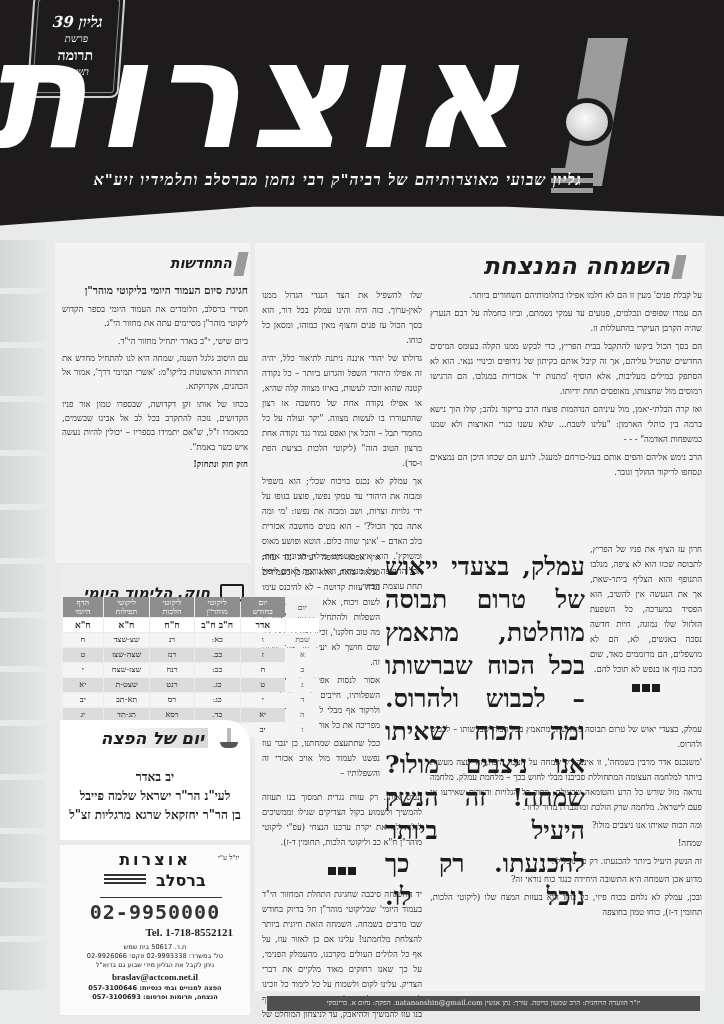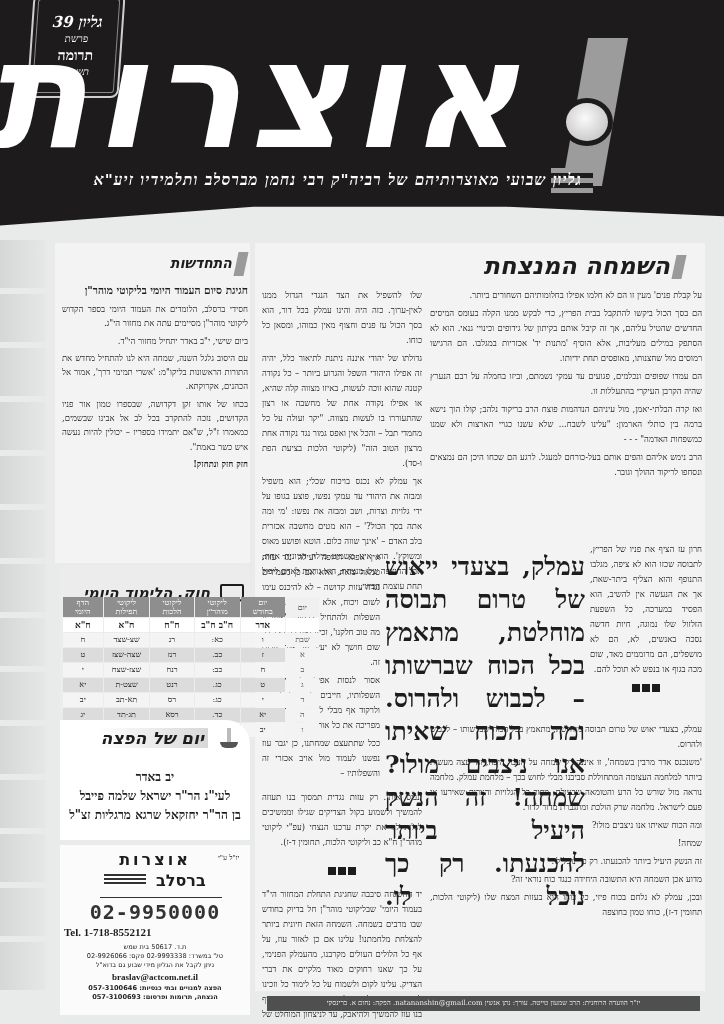--- a/index.html
+++ b/index.html
@@ -97,22 +97,22 @@
 </div>
 
 <div class="panel" style="left:255px; top:243px; width:450px; height:748px;"></div>
 
 <div class="section-title" style="position:absolute; right:40px; top:252px; font-size:24px;">
   <span class="flag"></span><span>השמחה המנצחת</span>
 </div>
 
 <div class="body-text" style="position:absolute; left:430px; top:288px; width:272px;">
   <p>על קבלת פנים' מעין זו הם לא חלמו אפילו בחלומותיהם השחורים ביותר.</p>
+  <p>הם עמדו שפופים ונכלמים, פגועים עד עמקי נשמתם, וביזו בחמלה על רבם הנערץ שהיה הקרבן העיקרי בהתעללות זו.</p>
   <p>הם בסך הכול ביקשו להתקבל בבית הפריץ, כדי לבקש ממנו הקלה בעומס המיסים החדשים שהטיל עליהם, אך זה קיבל אותם בקיתון של גידופים וכינויי גנאי. הוא לא הסתפק במילים מעליבות, אלא הוסיף 'מתנות יד' אכזריות במגלבו. הם הרגישו רמוסים מול שחצנותו, מאופסים תחת ידיותו.</p>
-  <p>הם עמדו שפופים ונכלמים, פגועים עד עמקי נשמתם, וביזו בחמלה על רבם הנערץ שהיה הקרבן העיקרי בהתעללות זו.</p>
   <p>ואז קרה הבלתי-יאמן, מול עיניהם הנדהמות פוצח הרב בריקוד נלהב; קולו הוך נישא ברמה בין כותלי הארמון: "עלינו לשבח... שלא עשנו כגויי הארצות ולא שמנו כמשפחות האדמה" - - -</p>
   <p>הרב נימש אליהם והפים אותם בעל-כורחם למעגל. לרגע הם שכחו היכן הם נמצאים ונסחפו לריקוד ההולך וגובר.</p>
 </div>
 
 <div class="body-text" style="position:absolute; left:590px; top:542px; width:112px;">
   <p>חרון עז הציף את פניו של הפריץ, לתבוסה שכזו הוא לא ציפה, מגלבו התנופף והוא הצליף ביתר-שאת, אך את הנעשה אין להשיב, הוא הפסיד במערכה, כל השפעת הזלזול שלו נמוגה, חיות חדשה נסכה באנשים, לא, הם לא מושפלים, הם מרוממים מאד, שום מכה בגוף או בנפש לא תוכל להם.</p>
   <div class="squares"><span></span><span></span><span></span></div>
 </div>
 
 <div class="body-text" style="position:absolute; left:430px; top:722px; width:272px;">
@@ -260,21 +260,21 @@
 <div style="position:absolute; left:95px; top:850px; width:120px; height:45px; text-align:center; font-family:'DejaVu Sans',sans-serif; font-weight:bold;">
   <div style="font-size:16px; letter-spacing:3px; line-height:20px;">אוצרות</div>
   <div style="line-height:22px;">
     <span style="font-size:16px;">ברסלב</span>
     <span style="display:inline-block; width:42px; height:12px; margin-right:4px; background:repeating-linear-gradient(180deg,#333 0 2px,#fff 2px 4px);"></span>
   </div>
 </div>
 <div style="position:absolute; left:218px; top:854px; font-size:7px;">יו"ל ע"י</div>
 <div style="position:absolute; left:100px; top:897px; width:122px; height:1px; background:#333;"></div>
 <div style="position:absolute; left:62px; top:900px; width:186px; text-align:center; direction:ltr; font-family:'DejaVu Sans Mono',monospace; font-weight:bold; font-size:20px; color:#333; letter-spacing:1px;">02-9950000</div>
-<div style="position:absolute; left:64px; top:926px; width:186px; text-align:left; direction:ltr; font-family:'Liberation Serif',serif; font-weight:bold; font-size:11px;">Tel. 1-718-8552121</div>
+<div style="position:absolute; left:47px; top:926px; width:186px; text-align:right; direction:ltr; font-family:'Liberation Serif',serif; font-weight:bold; font-size:11px;">Tel. 1-718-8552121</div>
 <div style="position:absolute; left:62px; top:943px; width:186px; text-align:center; font-family:'DejaVu Sans',sans-serif; font-size:6.6px; line-height:9px;">
   <div>ת.ד. 50617 בית שמש</div>
   <div>טל' במשרד: 02-9993338 פקס: 02-9926066</div>
   <div>ניתן לקבל את הגליון מידי שבוע גם בדוא"ל</div>
   <div style="font-family:'Liberation Serif',serif; font-weight:bold; font-size:9px; line-height:14px; direction:ltr;">braslav@actcom.net.il</div>
   <div style="font-weight:bold;">הפצה למנויים ובתי כנסיות: 057-3100646</div>
   <div style="font-weight:bold;">הנצחה, תרומות ופרסום: 057-3100693</div>
 </div>
 
 <div class="footer-bar">יו"ר הוועדה הרוחנית: הרב שמעון טייטה. עורך: נתן אנשין natananshin@gmail.com. הפקה: נחום א. ברינסקי</div>

